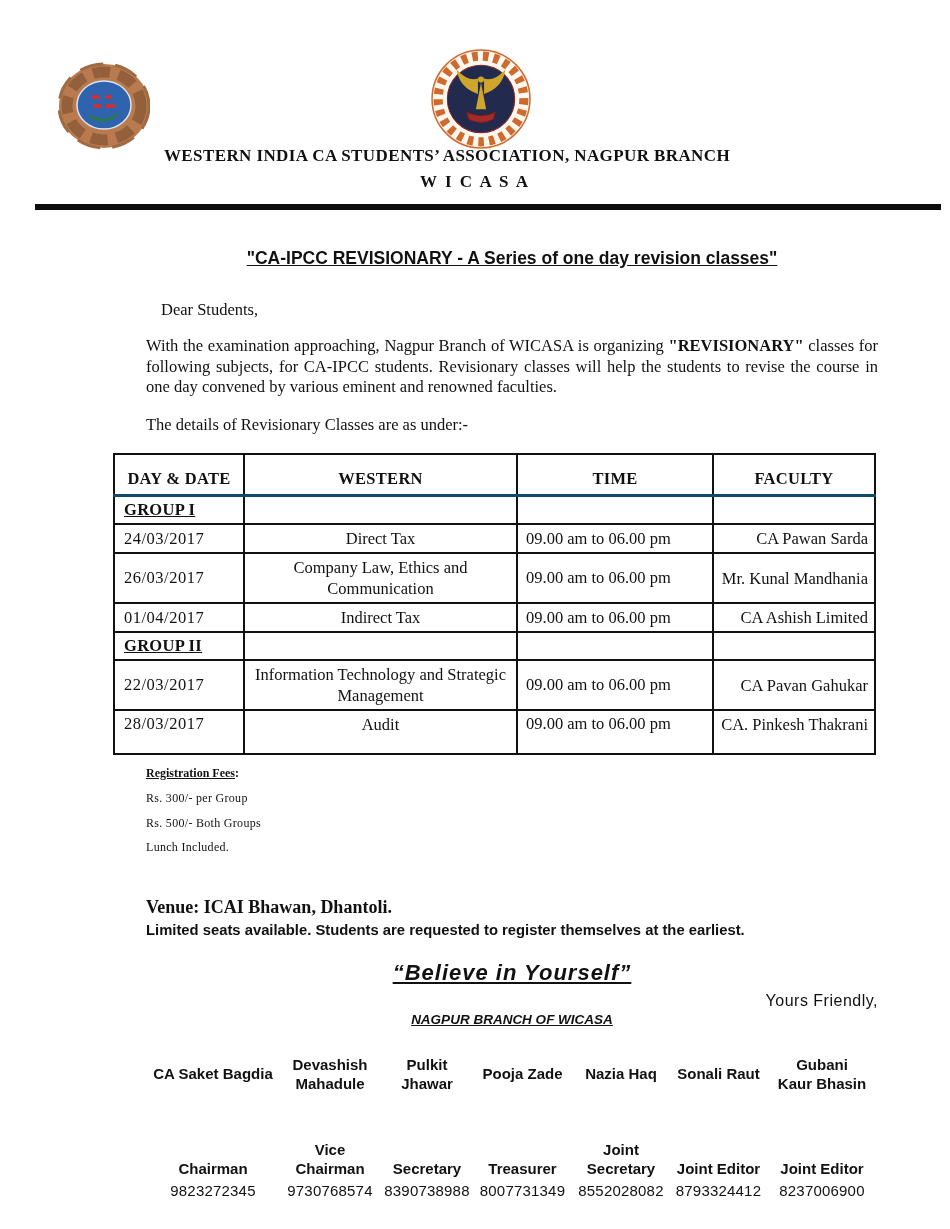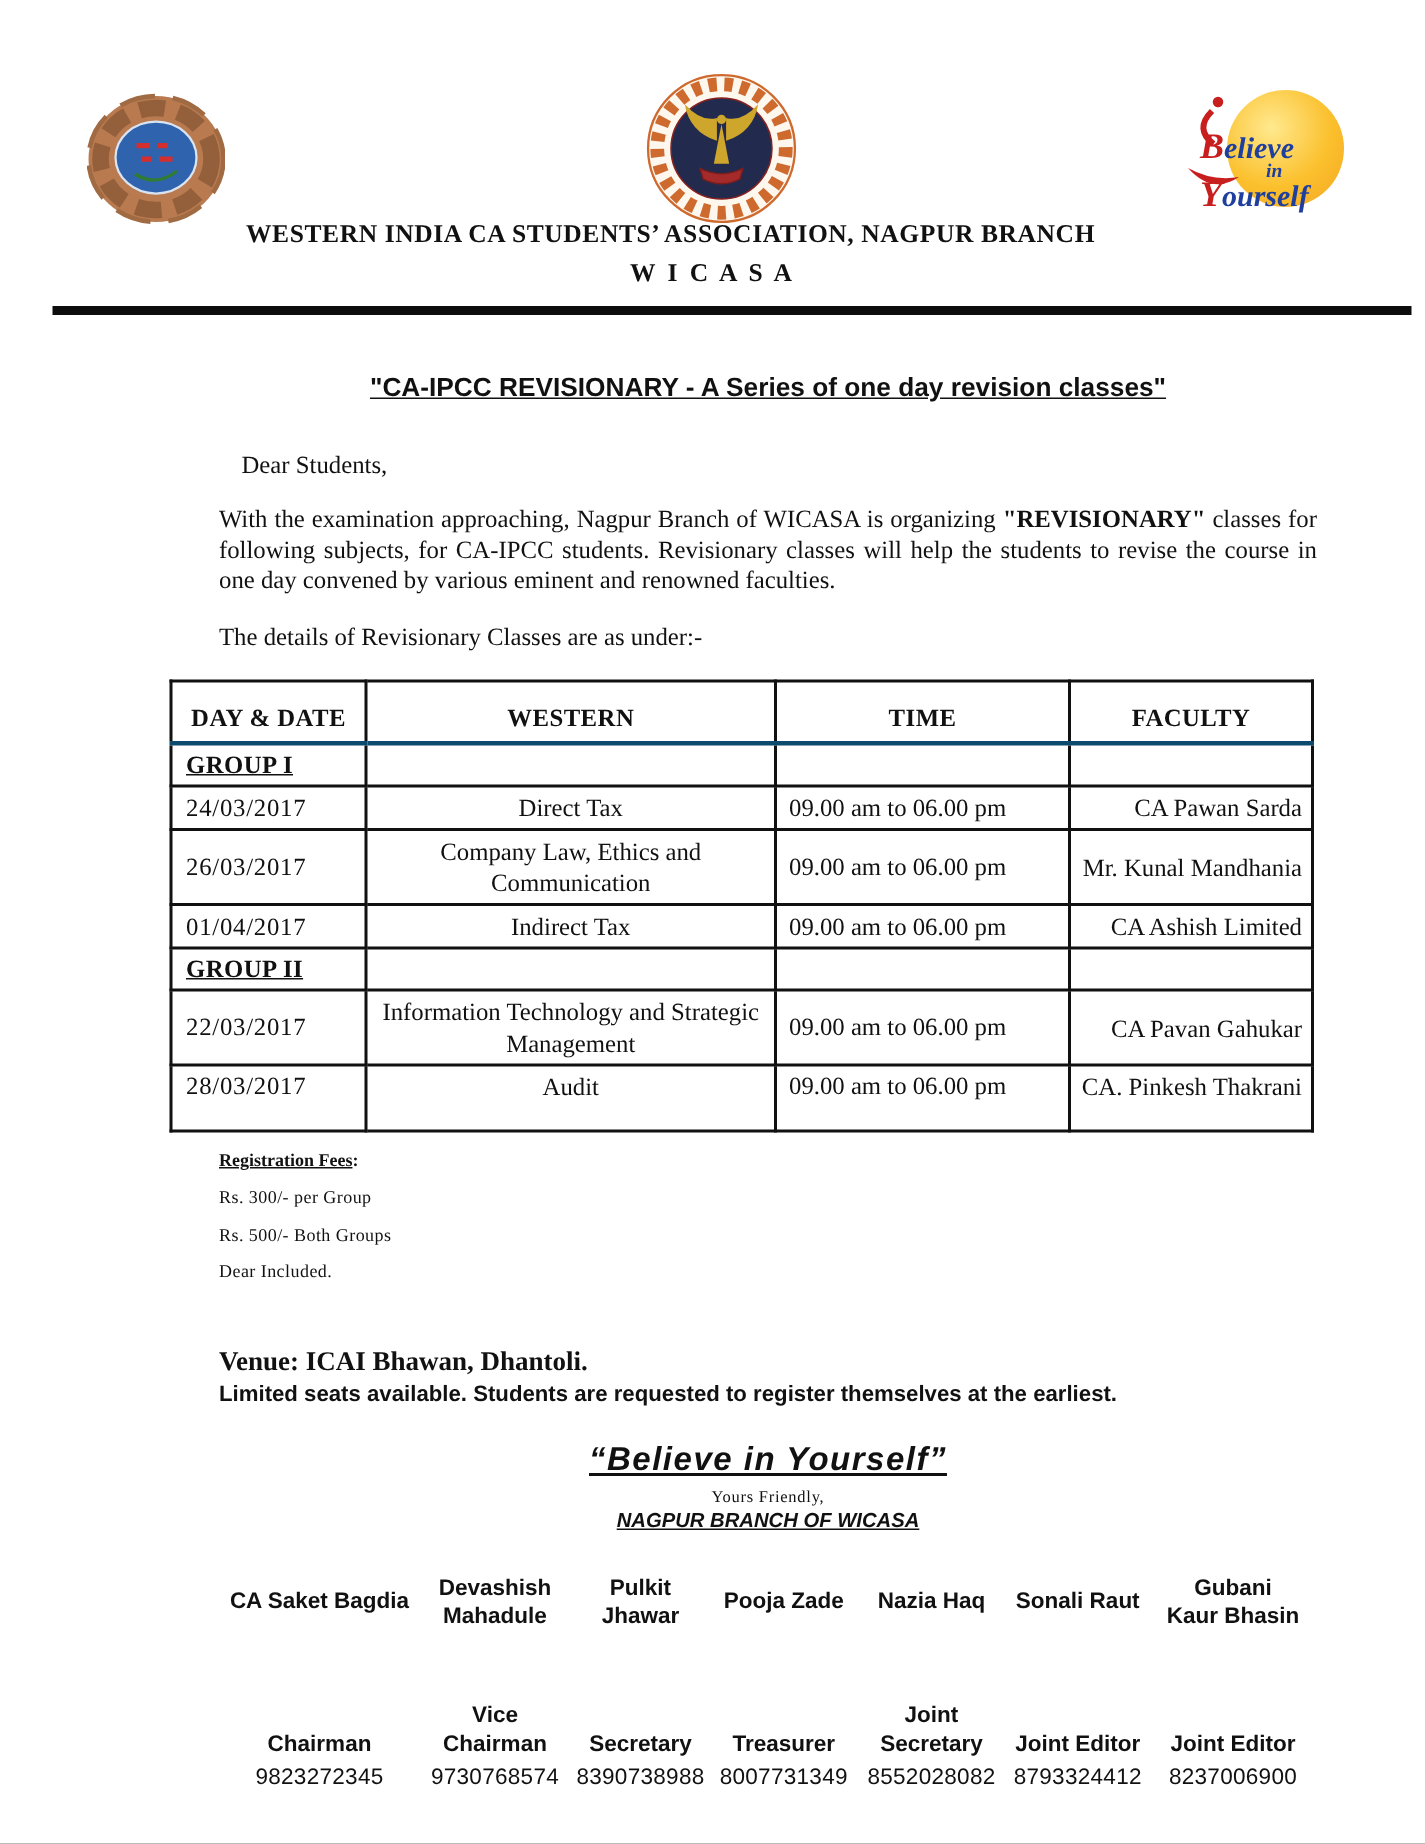--- a/index.html
+++ b/index.html
@@ -59,22 +59,22 @@
   .fee-line { line-height:24.5px; letter-spacing:.3px; }
   .fees-heading { line-height:25px; }
   .venue { margin:36px 72px 0 146px; font-size:18px; font-weight:bold; line-height:22px; }
   .seats { margin:3px 72px 0 146px; font-family:"Liberation Sans", sans-serif;
     font-weight:bold; font-size:14.8px; line-height:19px; }
   
   .slogan { margin:20px 72px 0 146px; text-align:center;
     font-family:"Liberation Sans", sans-serif; font-weight:bold; font-style:italic;
     font-size:22px; letter-spacing:1px; }
   .slogan span { text-decoration:underline; }
-  .yours { margin:6px 72px 0 146px; text-align:center;
-    font-family:Liberation Serif, serif; font-size:11px; letter-spacing:.5px; }
+  .yours { margin:6px 72px 0 146px; text-align:right;
+    font-family:Liberation Sans, sans-serif; font-size:16px; letter-spacing:.5px; }
   .branch { margin:2px 72px 0 146px; text-align:center;
     font-family:"Liberation Sans", sans-serif; font-weight:bold; font-style:italic;
     font-size:13.5px; }
   .branch span { text-decoration:underline; }
   
   .sign-row { margin:24px 72px 0 146px; display:flex;
     font-family:"Liberation Sans", sans-serif; font-size:15px; text-align:center;justify-content:center; }
   .sign-col { display:flex; flex-direction:column; }
   .sign-name { height:46px; display:flex; align-items:center; justify-content:center;
     font-weight:bold; line-height:19px; white-space:pre-line; }
@@ -106,31 +106,20 @@
       <circle cx="50" cy="50" r="36" fill="#fdf7ee"></circle>
       <circle cx="50" cy="50" r="33" fill="#222b4d" stroke="#8a1f1f" stroke-width="1"></circle>
       <path d="M47 45 Q29 39 26 21 Q37 33 47 30 Z" fill="#cfa62c"></path>
       <path d="M53 45 Q71 39 74 21 Q63 33 53 30 Z" fill="#cfa62c"></path>
       <path d="M50 34 L45 60 L55 60 Z" fill="#cfa62c"></path>
       <circle cx="50" cy="31" r="3" fill="#cfa62c"></circle>
       <path d="M36 63 Q50 70 64 63 L62 70 Q50 76 38 70 Z" fill="#a52a2a" stroke="#7c1d1d" stroke-width="1"></path>
     </svg>
   </div>
 
-  <div class="logo logo-right">
-    <div class="by-circle"></div>
-    <svg class="by-swoosh" width="42" height="80" viewBox="0 0 42 80">
-      <circle cx="26" cy="8" r="3.5" fill="#c81e1e"></circle>
-      <path d="M22 14 q-12 12 1 22" stroke="#c81e1e" stroke-width="4" fill="none"></path>
-      <path d="M6 52 q16 18 34 6 q-18 3 -34 -6 Z" fill="#c81e1e"></path>
-    </svg>
-    <div class="by-text by-l1"><span class="by-red">B</span><span>elieve</span></div>
-    <div class="by-text by-l2">in</div>
-    <div class="by-text by-l3"><span class="by-red">Y</span><span>ourself</span></div>
-  </div>
 
   <div class="org-line1">WESTERN INDIA CA STUDENTS’ ASSOCIATION, NAGPUR BRANCH</div>
   <div class="org-line2">W I C A S A</div>
   <div class="rule"></div>
 
   <div class="spacer"></div>
 
   <div class="title">"CA-IPCC REVISIONARY - A Series of one day revision classes"</div>
 
   <div class="content">
@@ -197,21 +186,21 @@
         <td class="cell-time" style="vertical-align:top">09.00 am to 06.00 pm</td>
         <td class="cell-faculty" style="vertical-align:top">CA. Pinkesh Thakrani</td>
       </tr>
     </tbody>
   </table>
 
   <div class="fees">
     <div class="fees-heading"><span class="u">Registration Fees</span><span>:</span></div>
     <div class="fee-line">Rs. 300/- per Group</div>
     <div class="fee-line">Rs. 500/- Both Groups</div>
-    <div class="fee-line">Dear Included.</div>
+    <div class="fee-line">Lunch Included.</div>
   </div>
 
   <div class="venue">Venue: ICAI Bhawan, Dhantoli.</div>
   <div class="seats">Limited seats available. Students are requested to register themselves at the earliest.</div>
 
   <div class="slogan"><span>“Believe in Yourself”</span></div>
   <div class="yours">Yours Friendly,</div>
   <div class="branch"><span>NAGPUR BRANCH OF WICASA</span></div>
 
   <div class="sign-row">

